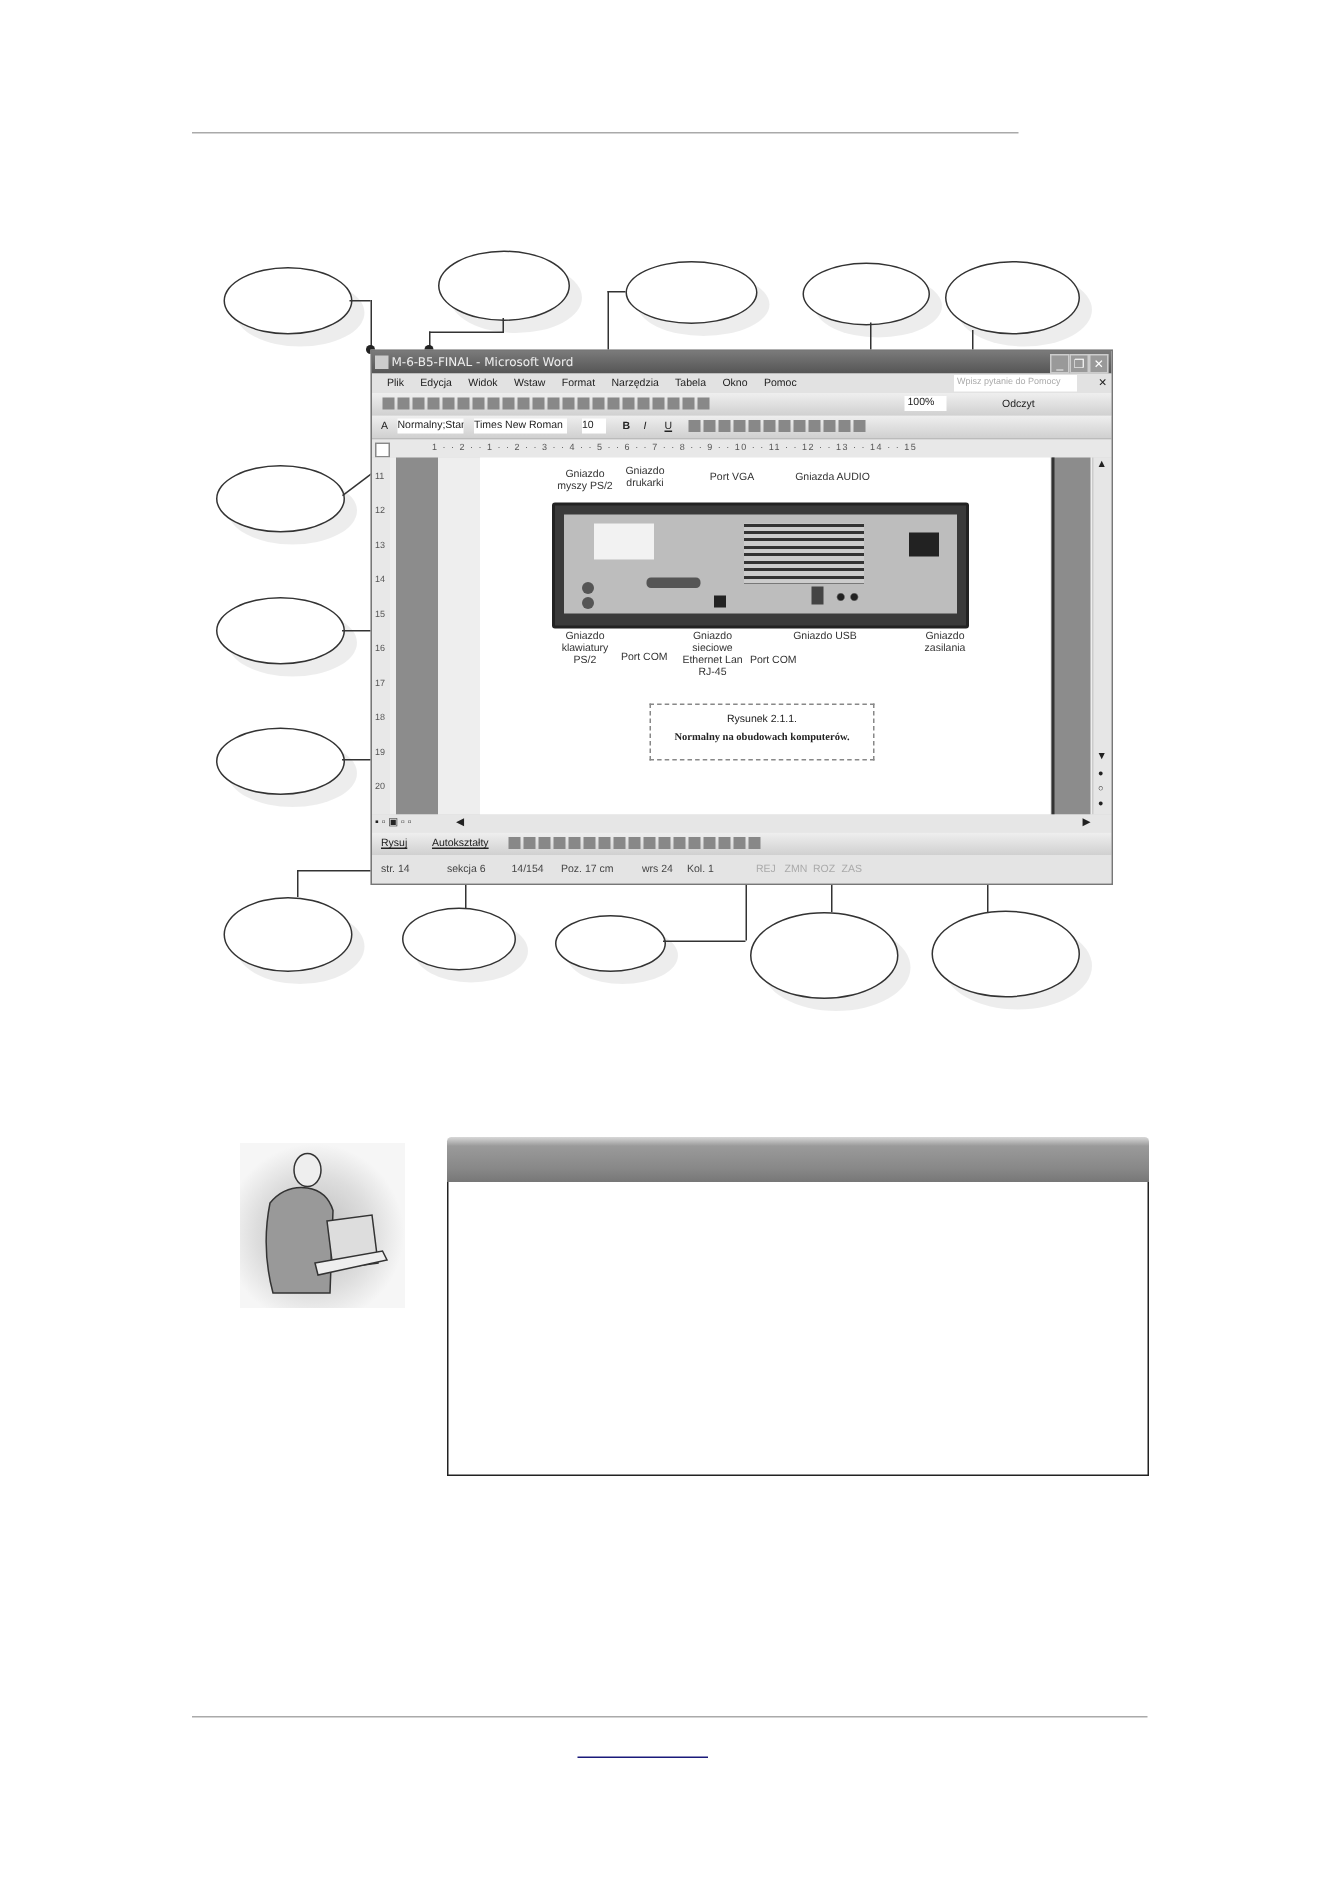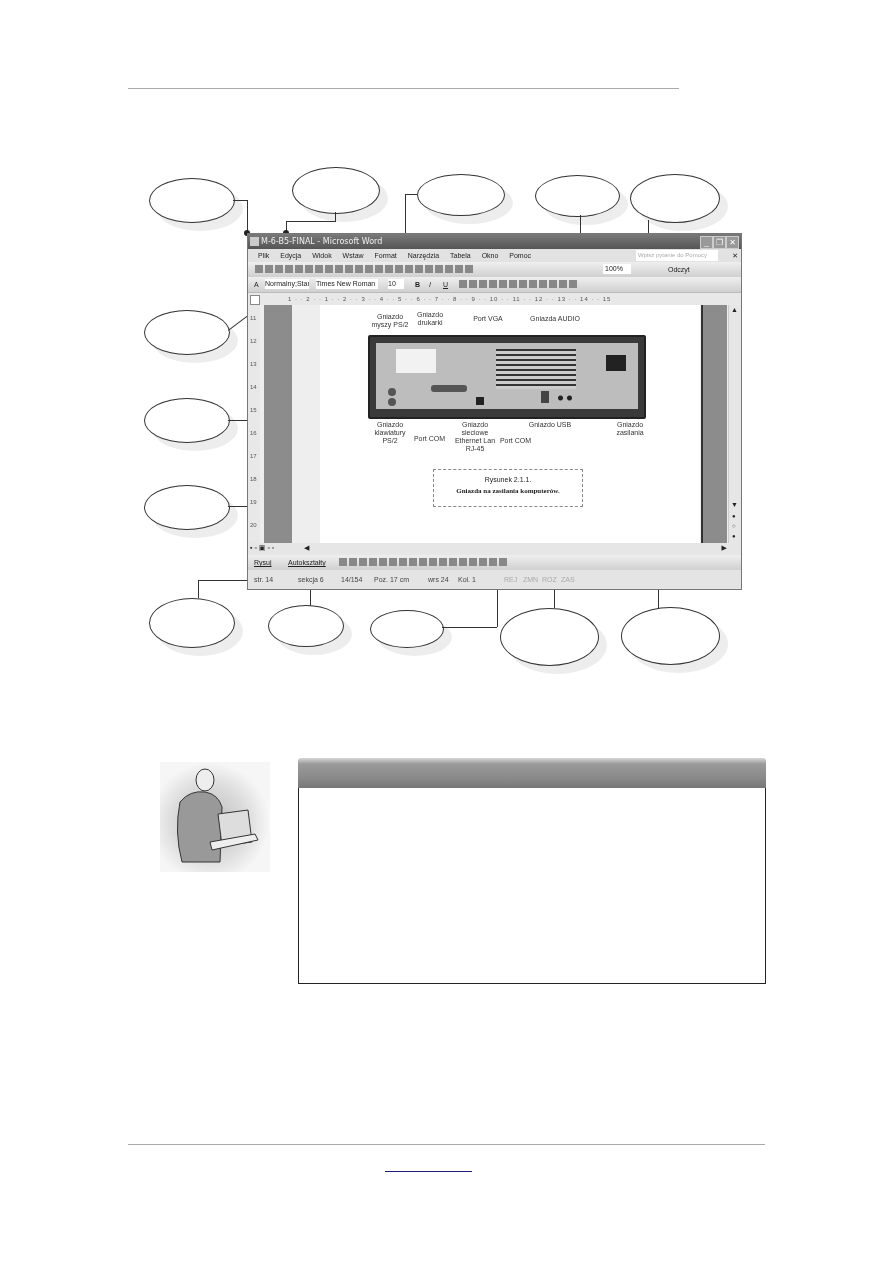--- a/index.html
+++ b/index.html
@@ -175,21 +175,21 @@
         </div>
       </div>
       <div class="lbl" style="left:50px;top:116px;width:40px;">Gniazdo klawiatury PS/2</div>
       <div class="lbl" style="left:92px;top:130px;width:35px;">Port COM</div>
       <div class="lbl" style="left:130px;top:116px;width:50px;">Gniazdo sieciowe Ethernet Lan RJ-45</div>
       <div class="lbl" style="left:178px;top:132px;width:35px;">Port COM</div>
       <div class="lbl" style="left:205px;top:116px;width:50px;">Gniazdo USB</div>
       <div class="lbl" style="left:290px;top:116px;width:40px;">Gniazdo zasilania</div>
       <div class="caption" style="left:113px;top:164px;">
         <div style="margin-top:6px;">Rysunek 2.1.1.</div>
-        <div style="font-family:'Liberation Serif',serif;font-weight:bold;margin-top:4px;">Gniazda na zasilania komputerów.</div>
+        <div style="font-family:'Liberation Serif',serif;font-weight:bold;margin-top:4px;">Normalny na obudowach komputerów.</div>
       </div>
     </div>
   </div>
 
   <div class="vscroll">
     <span class="abs" style="left:2px;top:1px;font-size:7px;">▲</span>
     <span class="abs" style="left:2px;top:196px;font-size:7px;">▼</span>
     <span class="abs" style="left:3px;top:208px;font-size:6px;">●</span>
     <span class="abs" style="left:3px;top:218px;font-size:6px;">○</span>
     <span class="abs" style="left:3px;top:228px;font-size:6px;">●</span>

